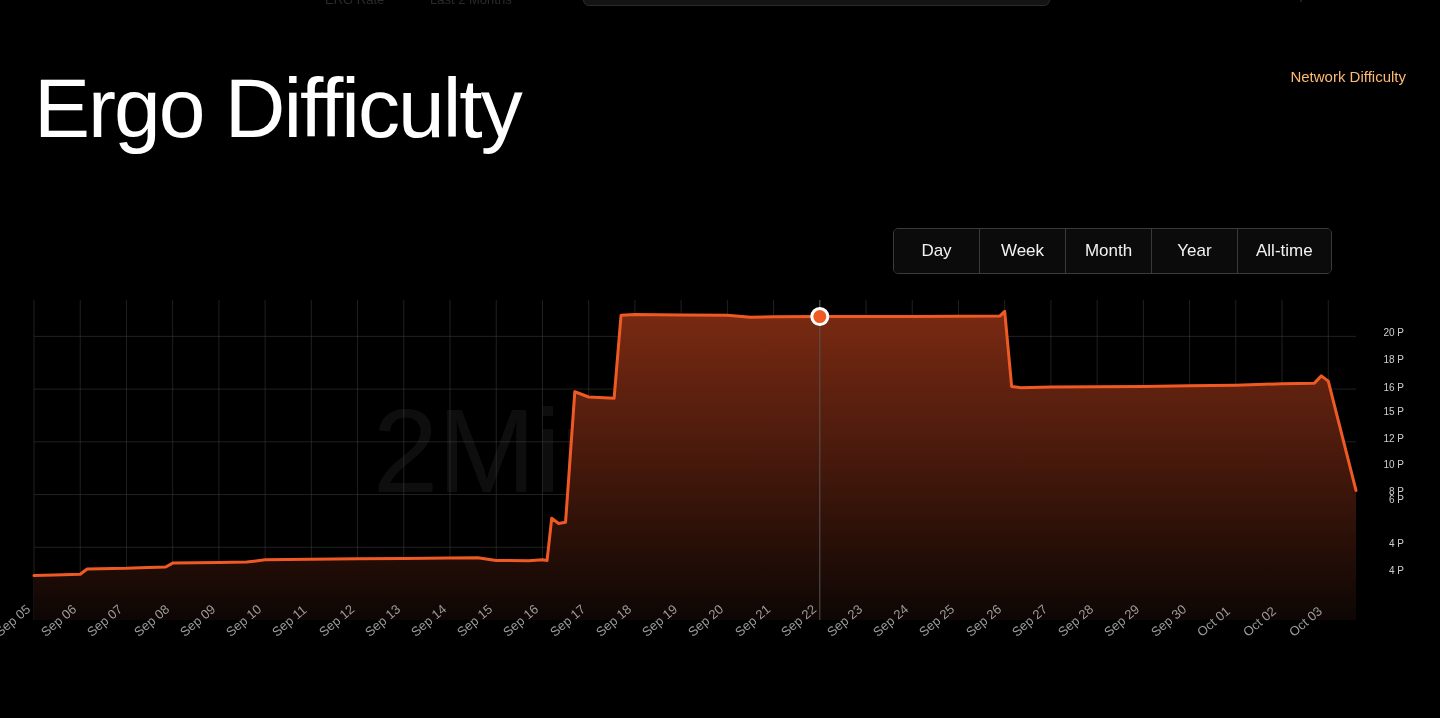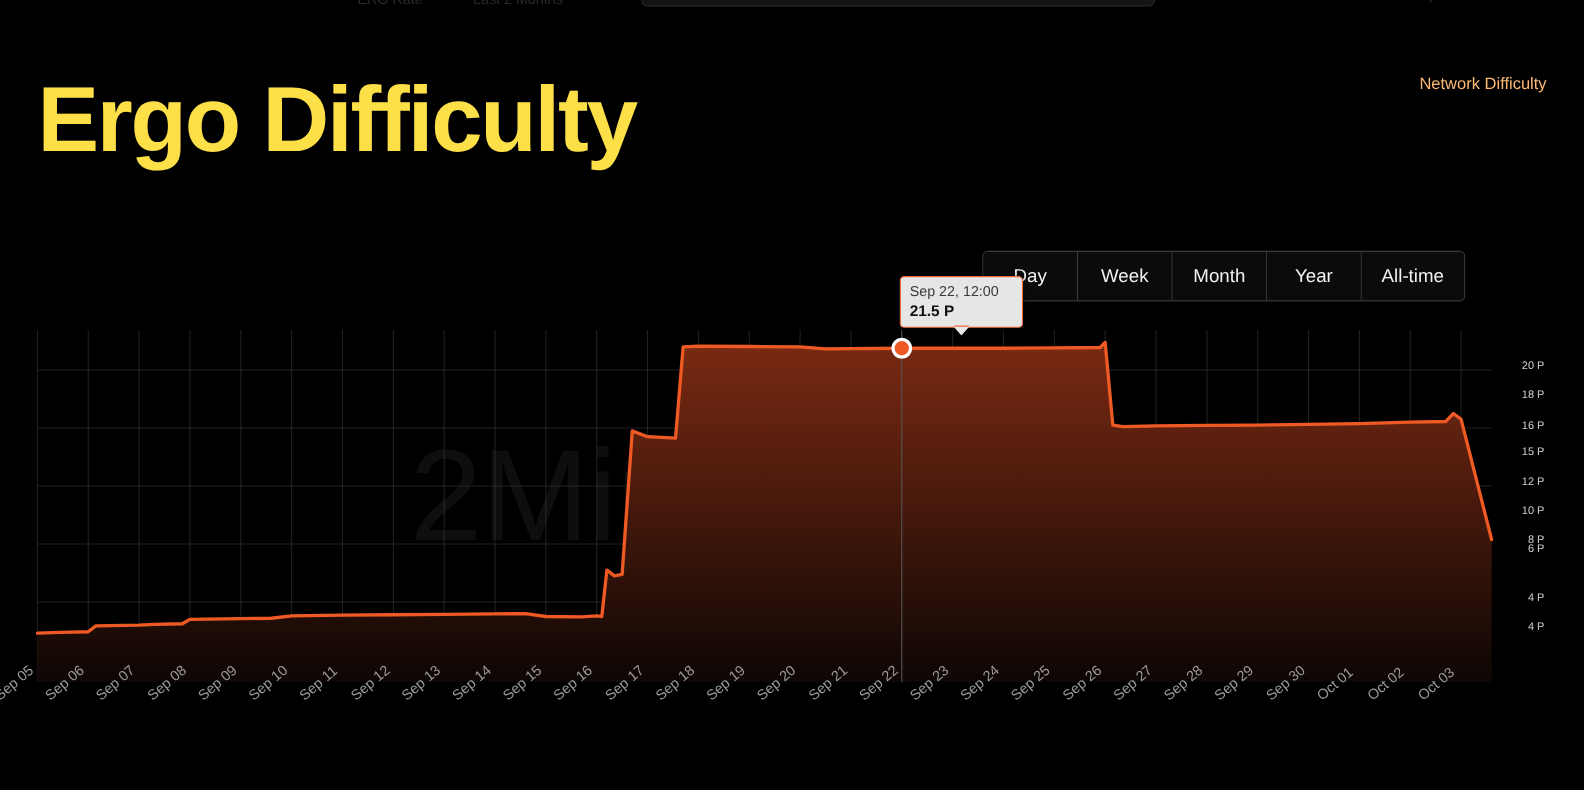--- a/index.html
+++ b/index.html
@@ -20,22 +20,22 @@
   }
   .topstrip .navbox{
     position:absolute;left:583px;top:-12px;width:465px;height:16px;
     background:#141414;border:1px solid #2b2b2b;border-radius:6px;
   }
   .topstrip .navcaret{position:absolute;left:1300px;top:-10px;width:2px;height:12px;background:#1e1e1e;}
 
   
   .title{
     position:absolute;left:34px;top:66px;
-    font-size:84px;line-height:84px;font-weight:700;letter-spacing:-2px;
-    color:#fde047;white-space:nowrap;
+    font-size:84px;line-height:84px;font-weight:400;letter-spacing:-2px;
+    color:#ffffff;white-space:nowrap;
   }
   .valuewrap{position:absolute;right:34px;top:60px;text-align:right;white-space:nowrap;}
   .valrow{display:flex;align-items:flex-start;justify-content:flex-end;}
   .bignum{
     font-size:92px;line-height:92px;font-weight:700;letter-spacing:-3px;color:#fff;
   }
   .unit{
     font-size:40px;line-height:44px;font-weight:600;color:#ef5a24;
     margin-left:14px;margin-top:4px;
   }
@@ -215,19 +215,14 @@
       <div class="xlab" style="left: 962.699px;">Sep 26</div>
       <div class="xlab" style="left: 1008.92px;">Sep 27</div>
       <div class="xlab" style="left: 1055.15px;">Sep 28</div>
       <div class="xlab" style="left: 1101.37px;">Sep 29</div>
       <div class="xlab" style="left: 1147.59px;">Sep 30</div>
       <div class="xlab" style="left: 1193.82px;">Oct 01</div>
       <div class="xlab" style="left: 1240.04px;">Oct 02</div>
       <div class="xlab" style="left: 1286.27px;">Oct 03</div>
     </div>
 
-  <div class="tooltip">
-    <div class="tt-time">Sep 22, 12:00</div>
-    <div class="tt-val">21.5 P</div>
-    <div class="tt-arrow"></div>
-  </div>
 
 </div>
 
 </body></html>

